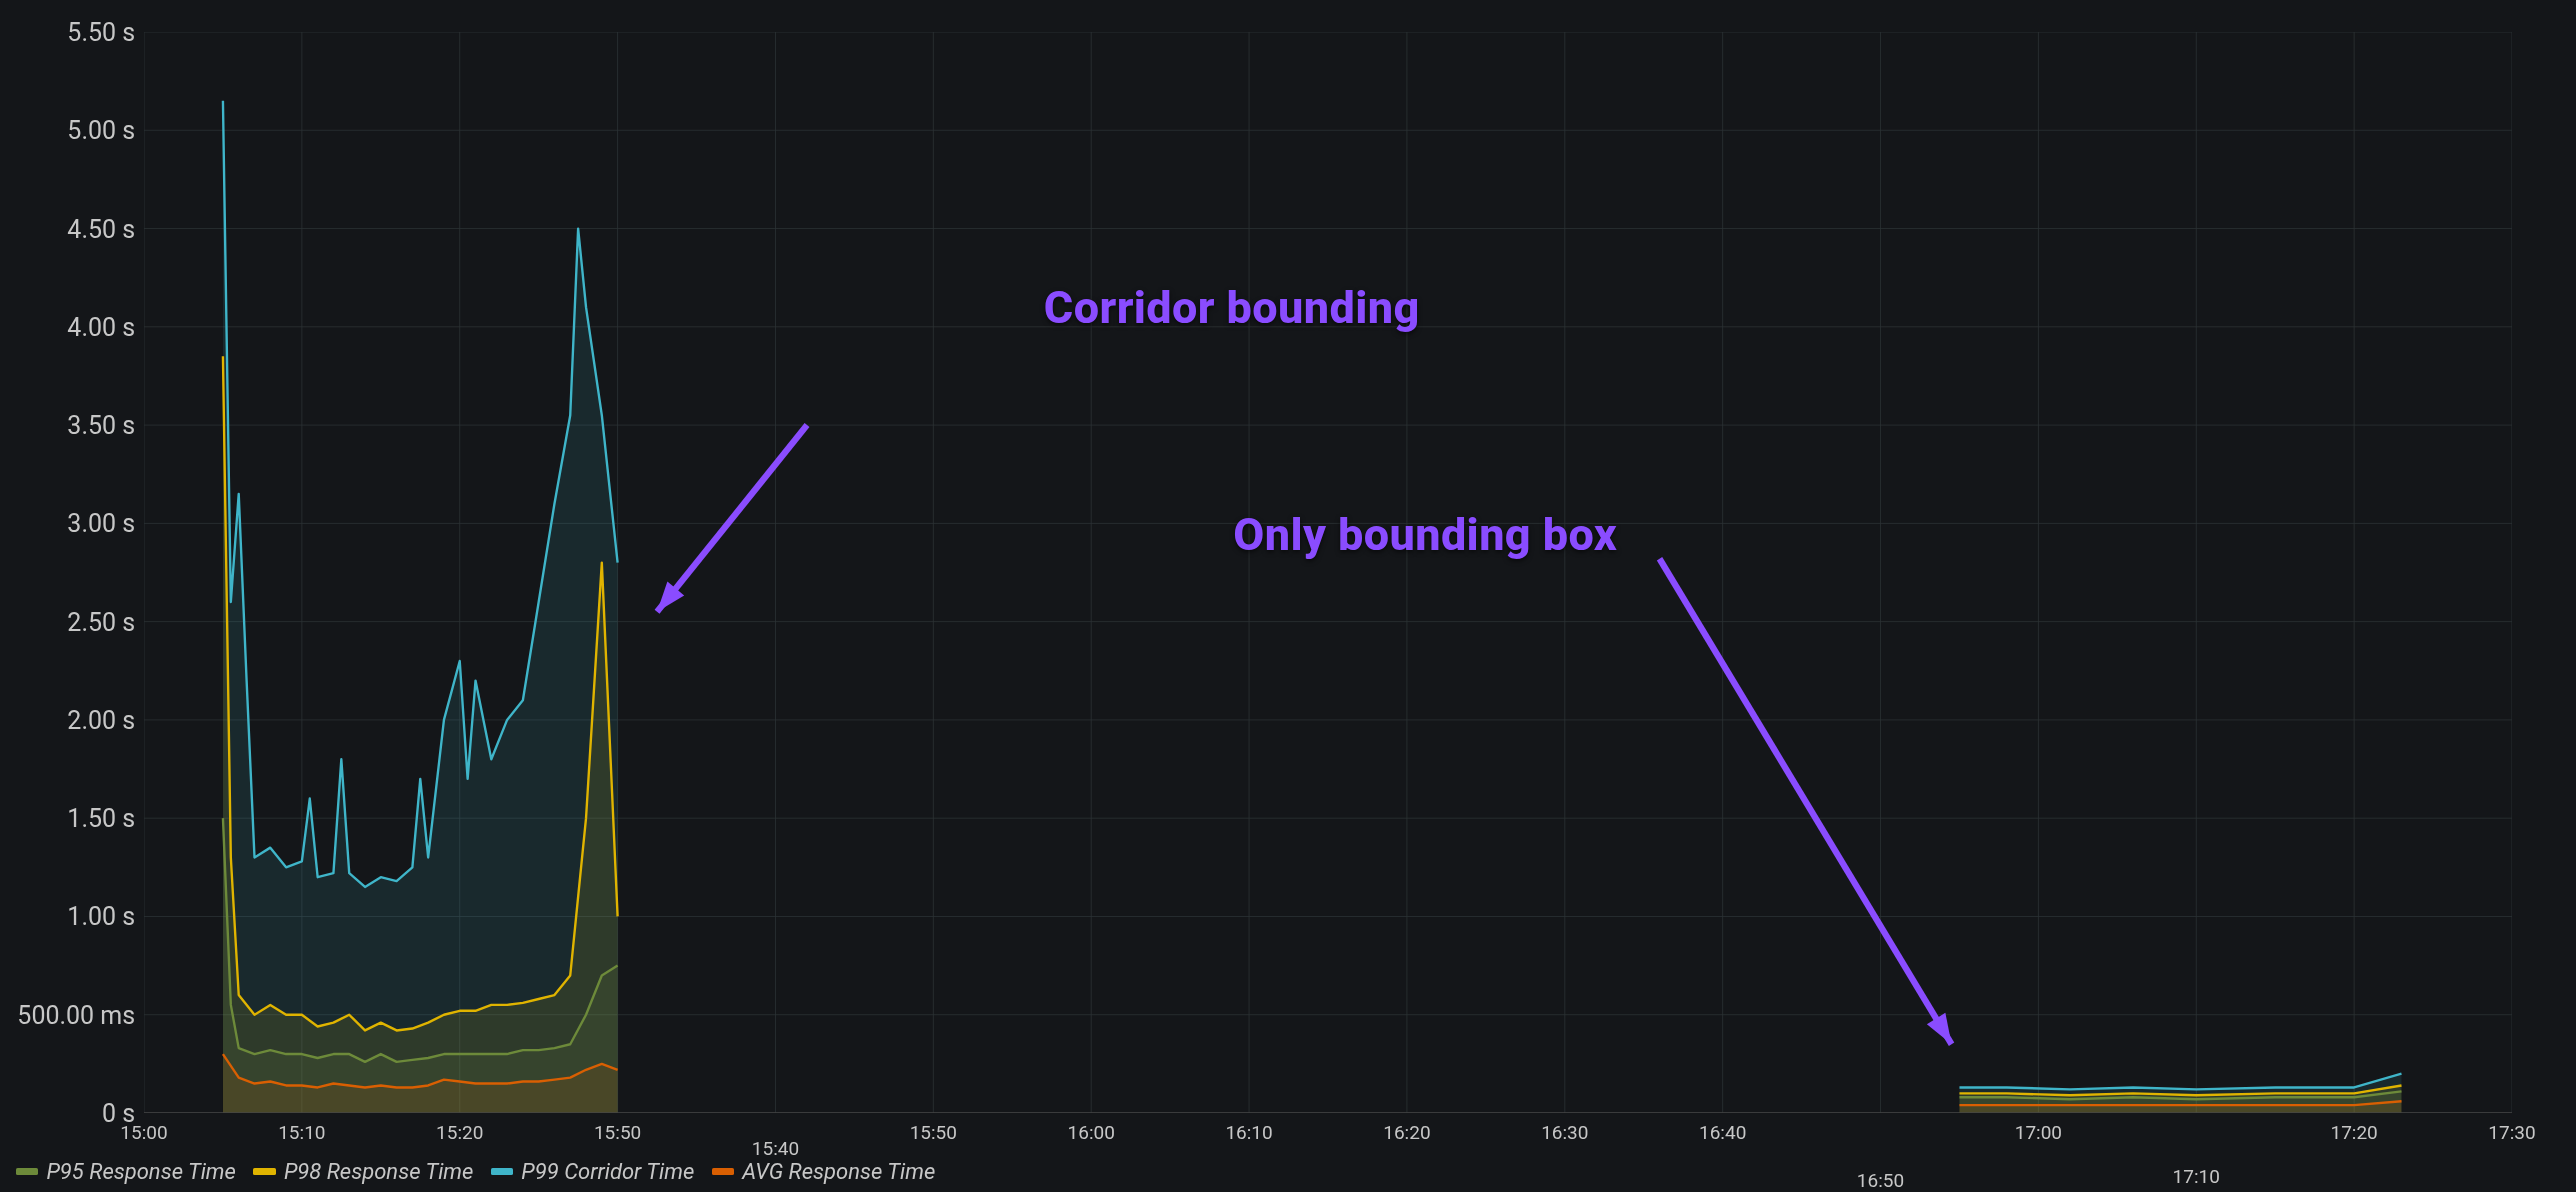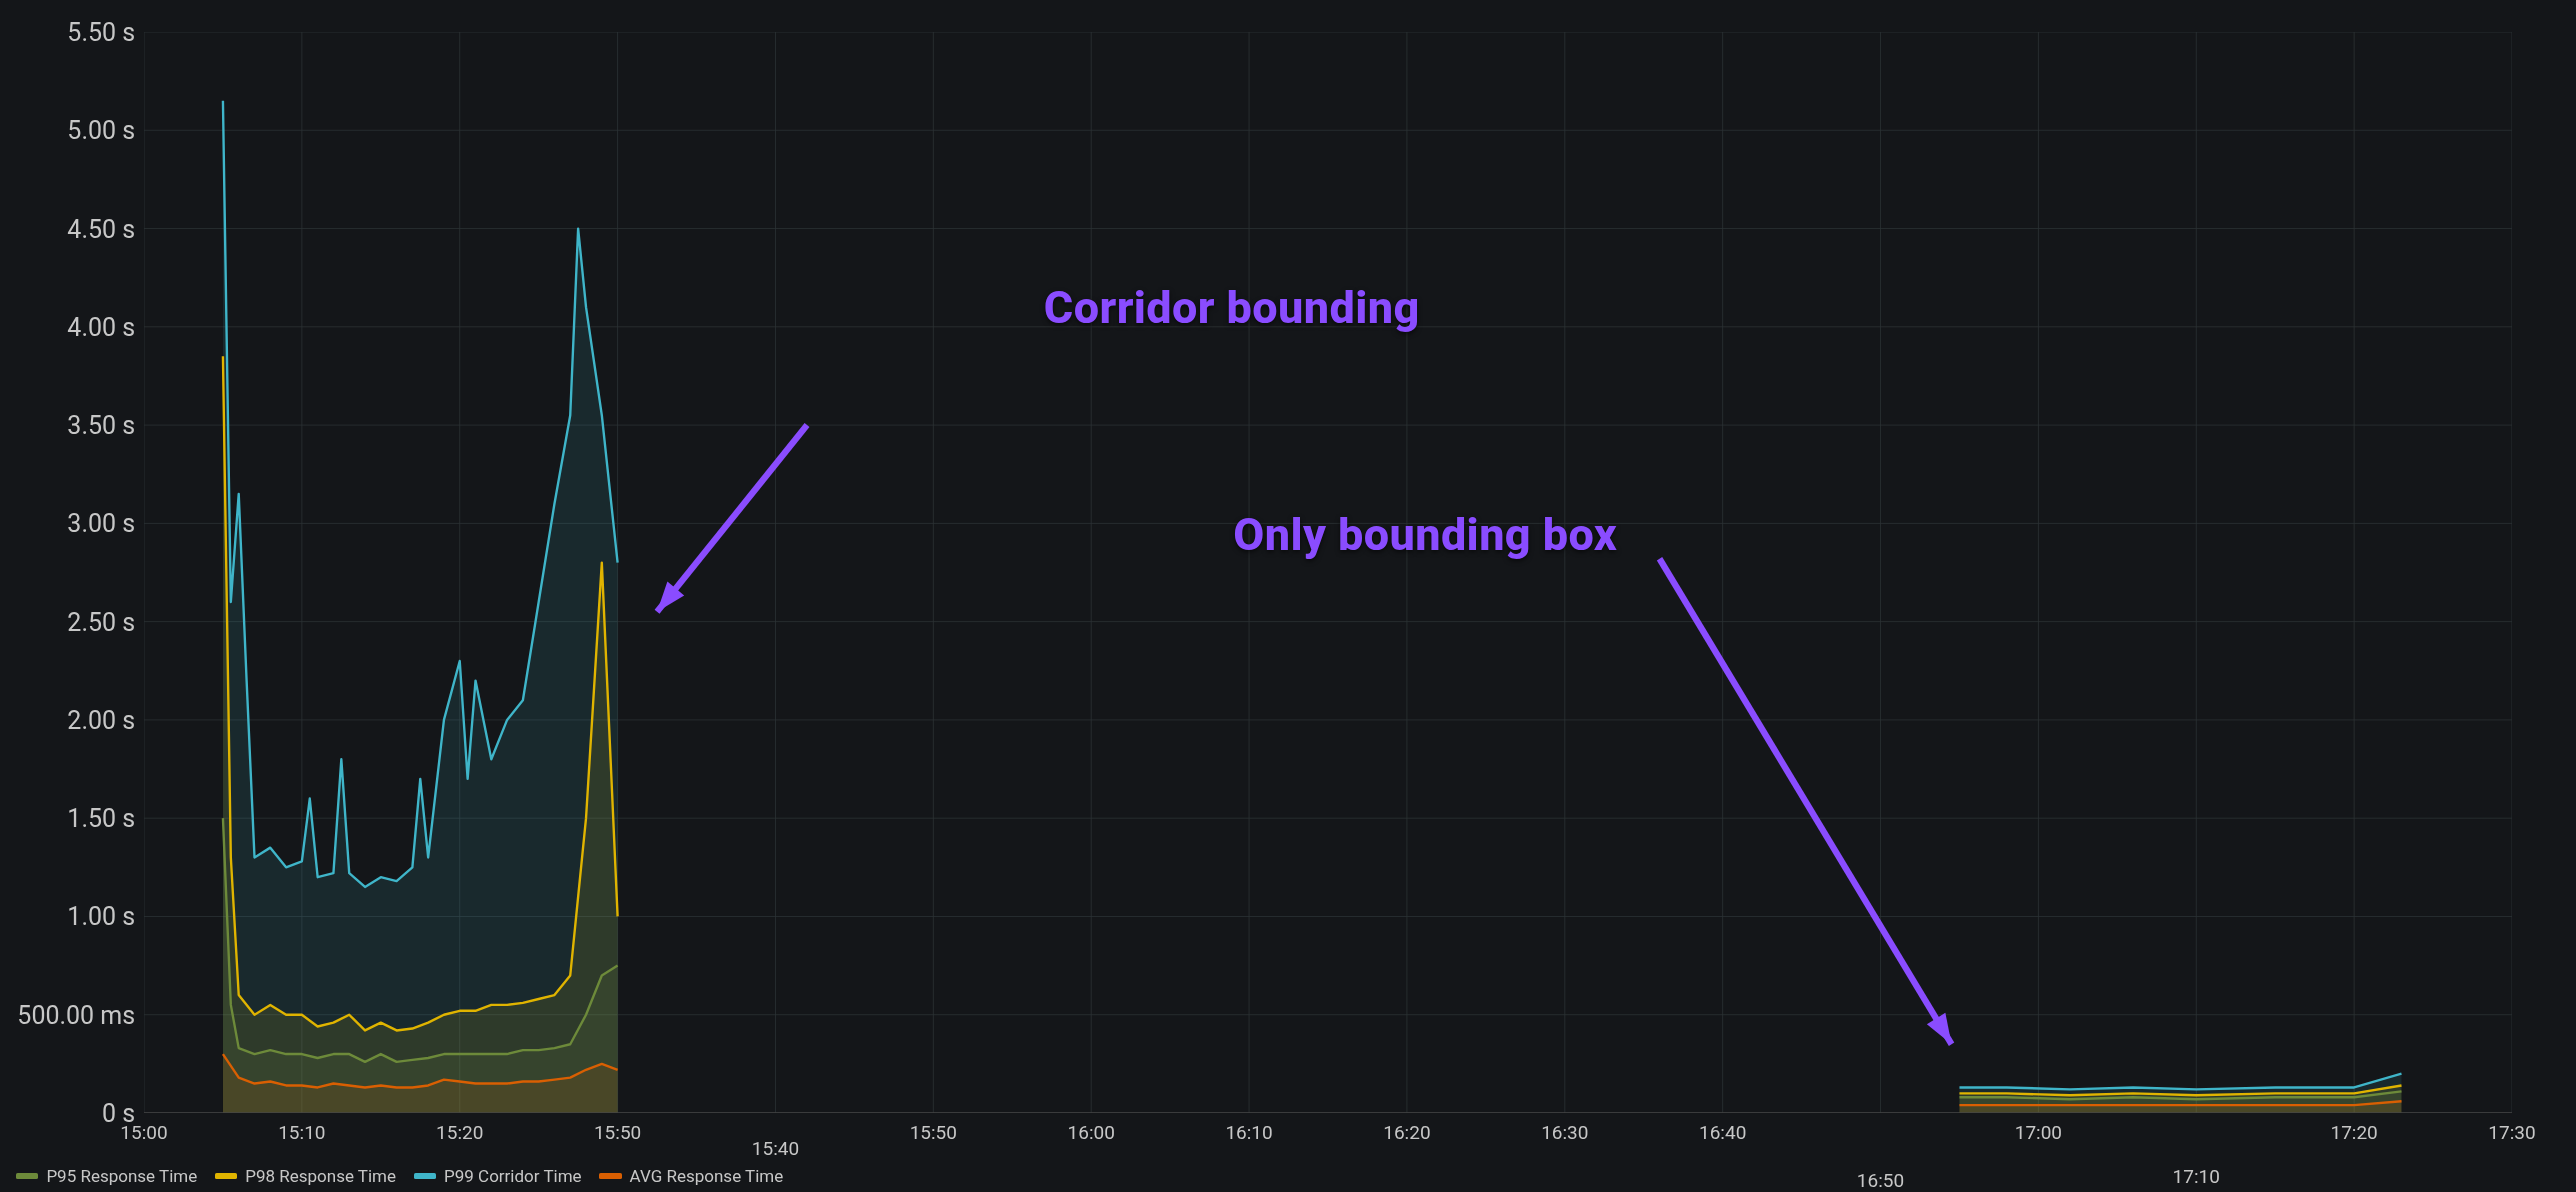--- a/index.html
+++ b/index.html
@@ -76,23 +76,24 @@
     stroke: #444;
     stroke-width: 2;
   }
   .legend {
     position: absolute;
     left: 16px;
     bottom: 0;
     height: 34px;
     display: flex;
     gap: 17.6px;
-    align-items: center;
-    font-size: 17px;
-    color: #c7c7c7;
+    align-items: flex-start;
+    font-size: 22px;
+    color: #c7c7c7;
+    font-style: italic;
   }
   .legend-item {
     display: flex;
     align-items: center;
     gap: 8px;
     cursor: pointer;
   }
   .swatch {
     width: 22.4px;
     height: 6.4px;

